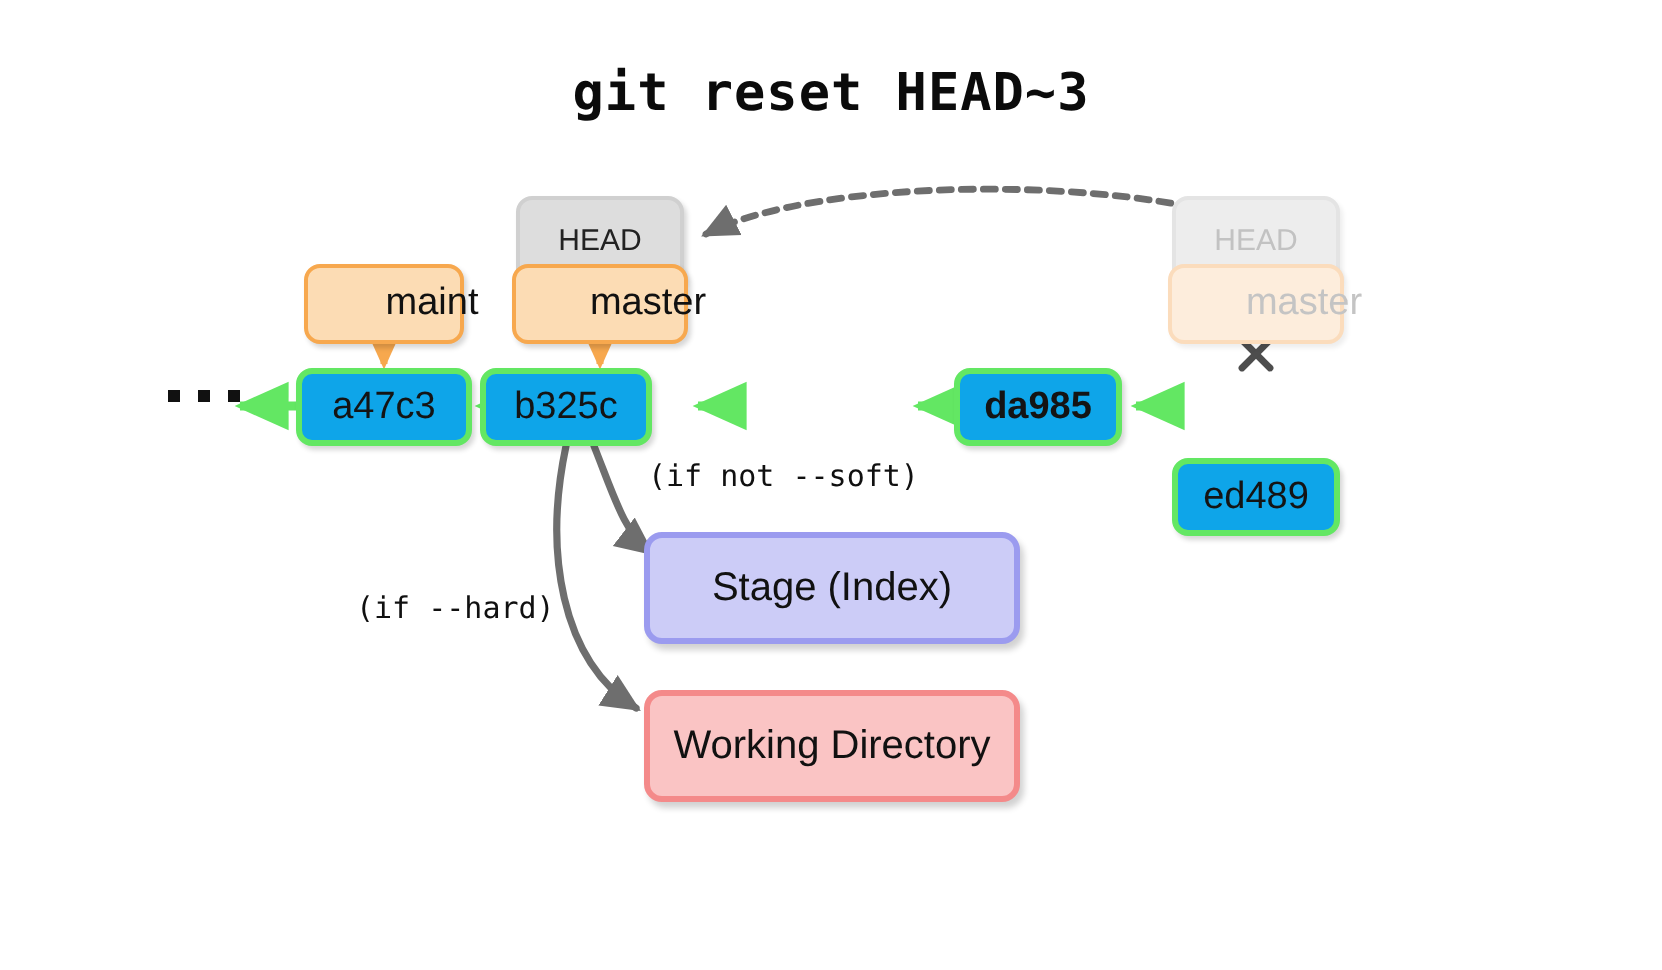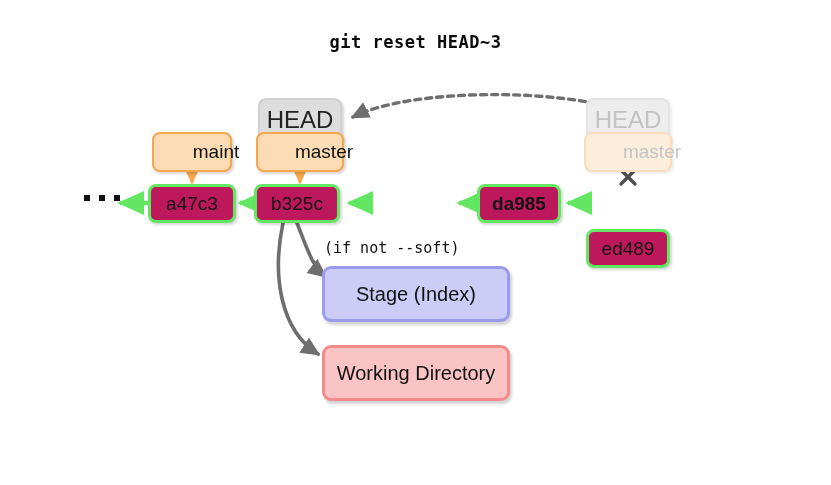--- a/index.html
+++ b/index.html
@@ -19,21 +19,21 @@
   }
 
   
   #title {
     position: absolute;
     left: 0;
     top: 32px;
     width: 831px;
     text-align: center;
     font-family: "DejaVu Sans Mono", "Liberation Mono", monospace;
-    font-size: 17px;
+    font-size: 26px;
     font-weight: bold;
     letter-spacing: 0.5px;
     color: #0b0b0b;
     white-space: pre;
   }
 
   
   .node {
     position: absolute;
     box-sizing: border-box;
@@ -42,21 +42,21 @@
     justify-content: center;
     border-radius: 7px;
     font-size: 19px;
     color: #111111;
     white-space: nowrap;
   }
 
   
   .commit {
     height: 39px;
-    background: #be185d;
+    background: #0ea5e9;
     border: 3px solid #63e763;
     border-radius: 8px;
     box-shadow: 1.5px 2px 2.5px rgba(0,0,0,0.16);
     font-size: 19px;
     color: #141414;
   }
 
   
   .branch {
     height: 40px;
@@ -68,21 +68,21 @@
     padding-left: 48px;
   }
 
   
   .headbox {
     height: 44px;
     background: #dddddd;
     border: 2.5px solid #d0d0d0;
     border-radius: 8px 8px 3px 3px;
     box-shadow: 1.5px 2px 2.5px rgba(0,0,0,0.16);
-    font-size: 24px;
+    font-size: 15px;
     color: #222222;
     text-align: right;
   }
 
   
   .stage {
     height: 56px;
     background: #ccccf7;
     border: 3.5px solid #9b9bef;
     border-radius: 9px;
@@ -114,21 +114,20 @@
     box-shadow: 1.5px 2px 2.5px rgba(0,0,0,0.07);
   }
 
   
   .annot {
     position: absolute;
     font-family: "DejaVu Sans Mono", "Liberation Mono", monospace;
     font-size: 15px;
     color: #101010;
     white-space: nowrap;
-    margin-top: 10px;
   }
 
   
   #ellipsis {
     position: absolute;
     left: 84px;
     top: 195px;
     display: flex;
     gap: 9px;
   }
@@ -200,21 +199,21 @@
   <div id="ellipsis">
     <span></span>
     <span></span>
     <span></span>
   </div>
 
   <div class="node commit" style="left:148px; top:184px; width:88px;">
     <span>a47c3</span>
   </div>
 
-  <div class="node commit" style="left:254px; top:184px; width:86px;">
+  <div class="node commit" style="left:240px; top:184px; width:86px;">
     <span>b325c</span>
   </div>
 
 
   <div class="node commit" style="left:477px; top:184px; width:84px;font-weight:bold;">
     <span>da985</span>
   </div>
 
   <div class="node commit" style="left:586px; top:184px; width:84px;margin-top:45px;">
     <span>ed489</span>
@@ -243,14 +242,15 @@
   <div class="node workdir" style="left:322px; top:345px; width:188px;">
     <span>Working Directory</span>
   </div>
 
   <div class="node stage" style="left:322px; top:266px; width:188px;">
     <span>Stage (Index)</span>
   </div>
 
   <div class="annot" style="left:324px; top:229px;">(if not --soft)</div>
 
+  <div class="annot" style="left:178px; top:295px;">(if --hard)</div>
 
 </div>
 
 </body></html>

